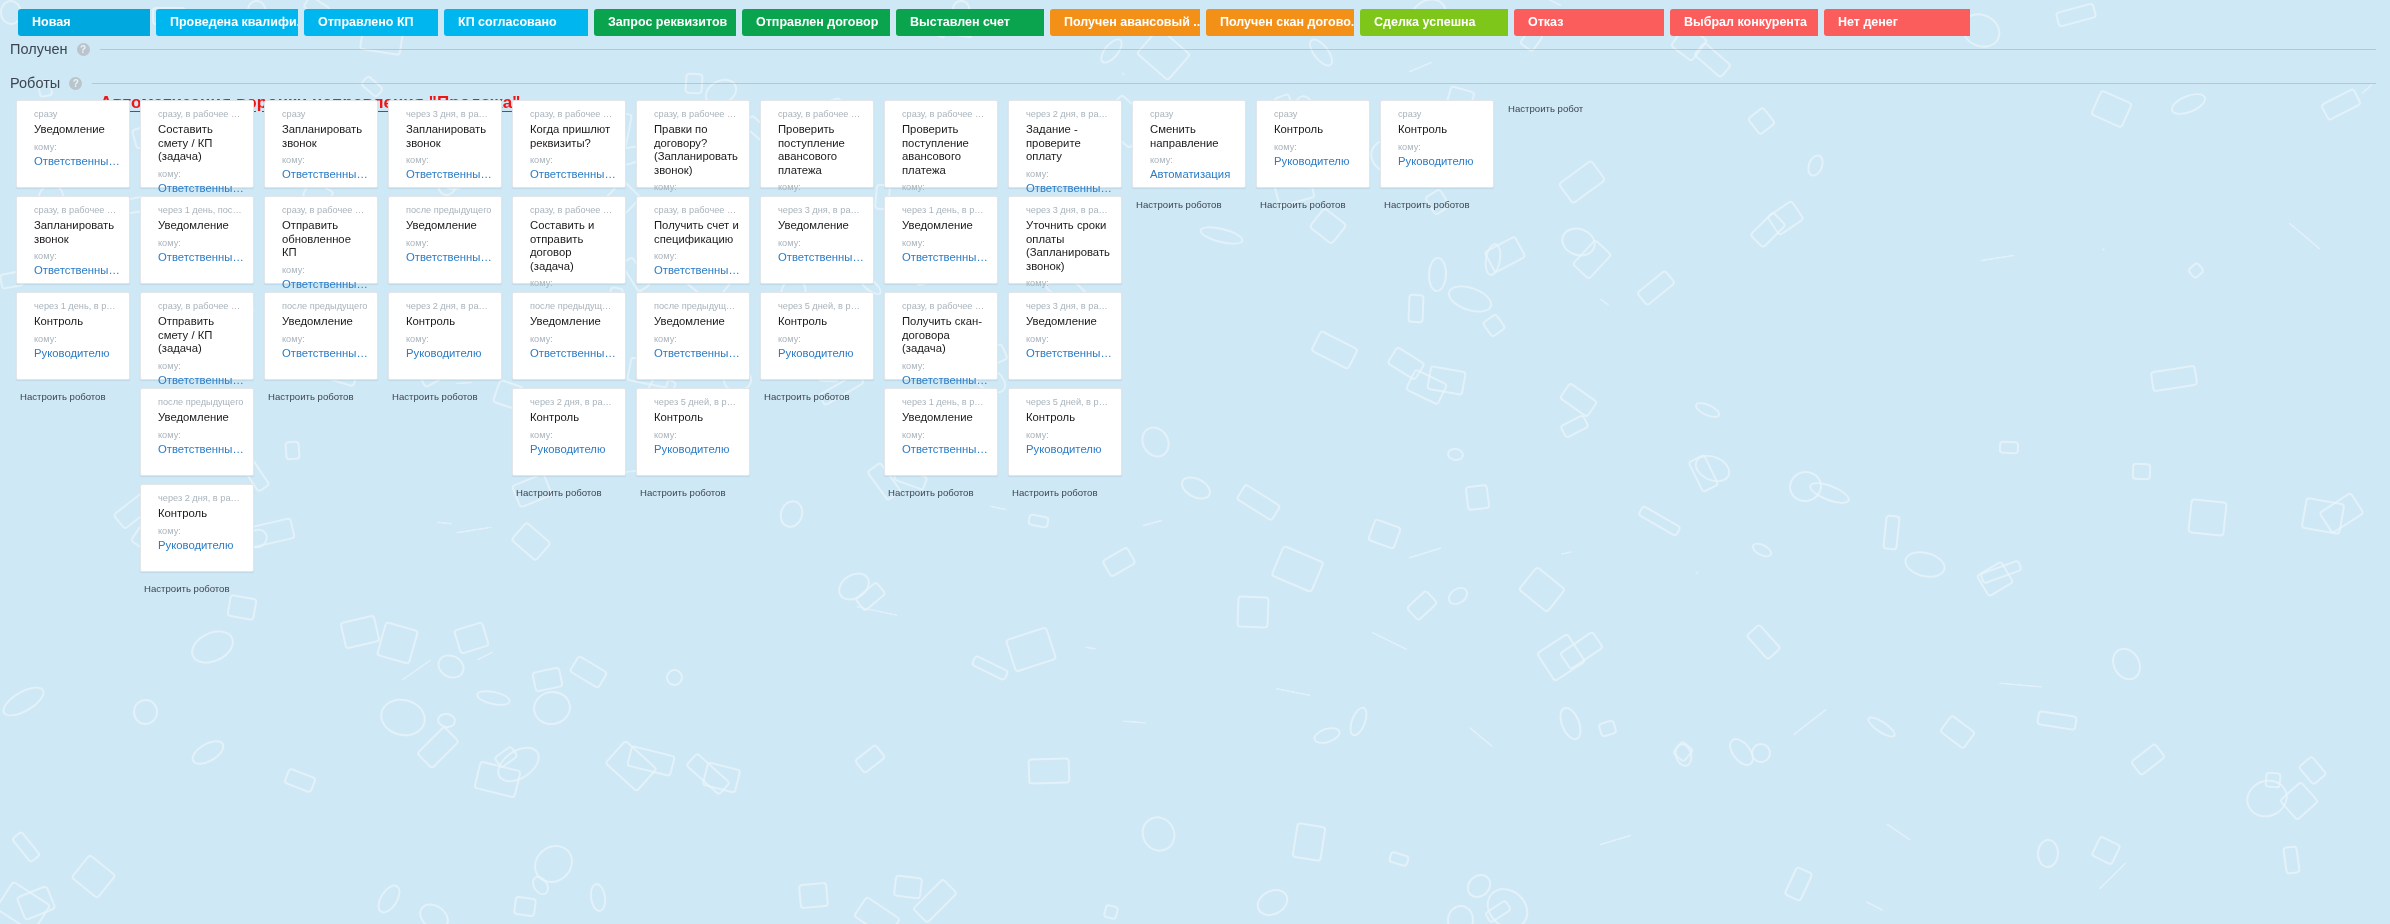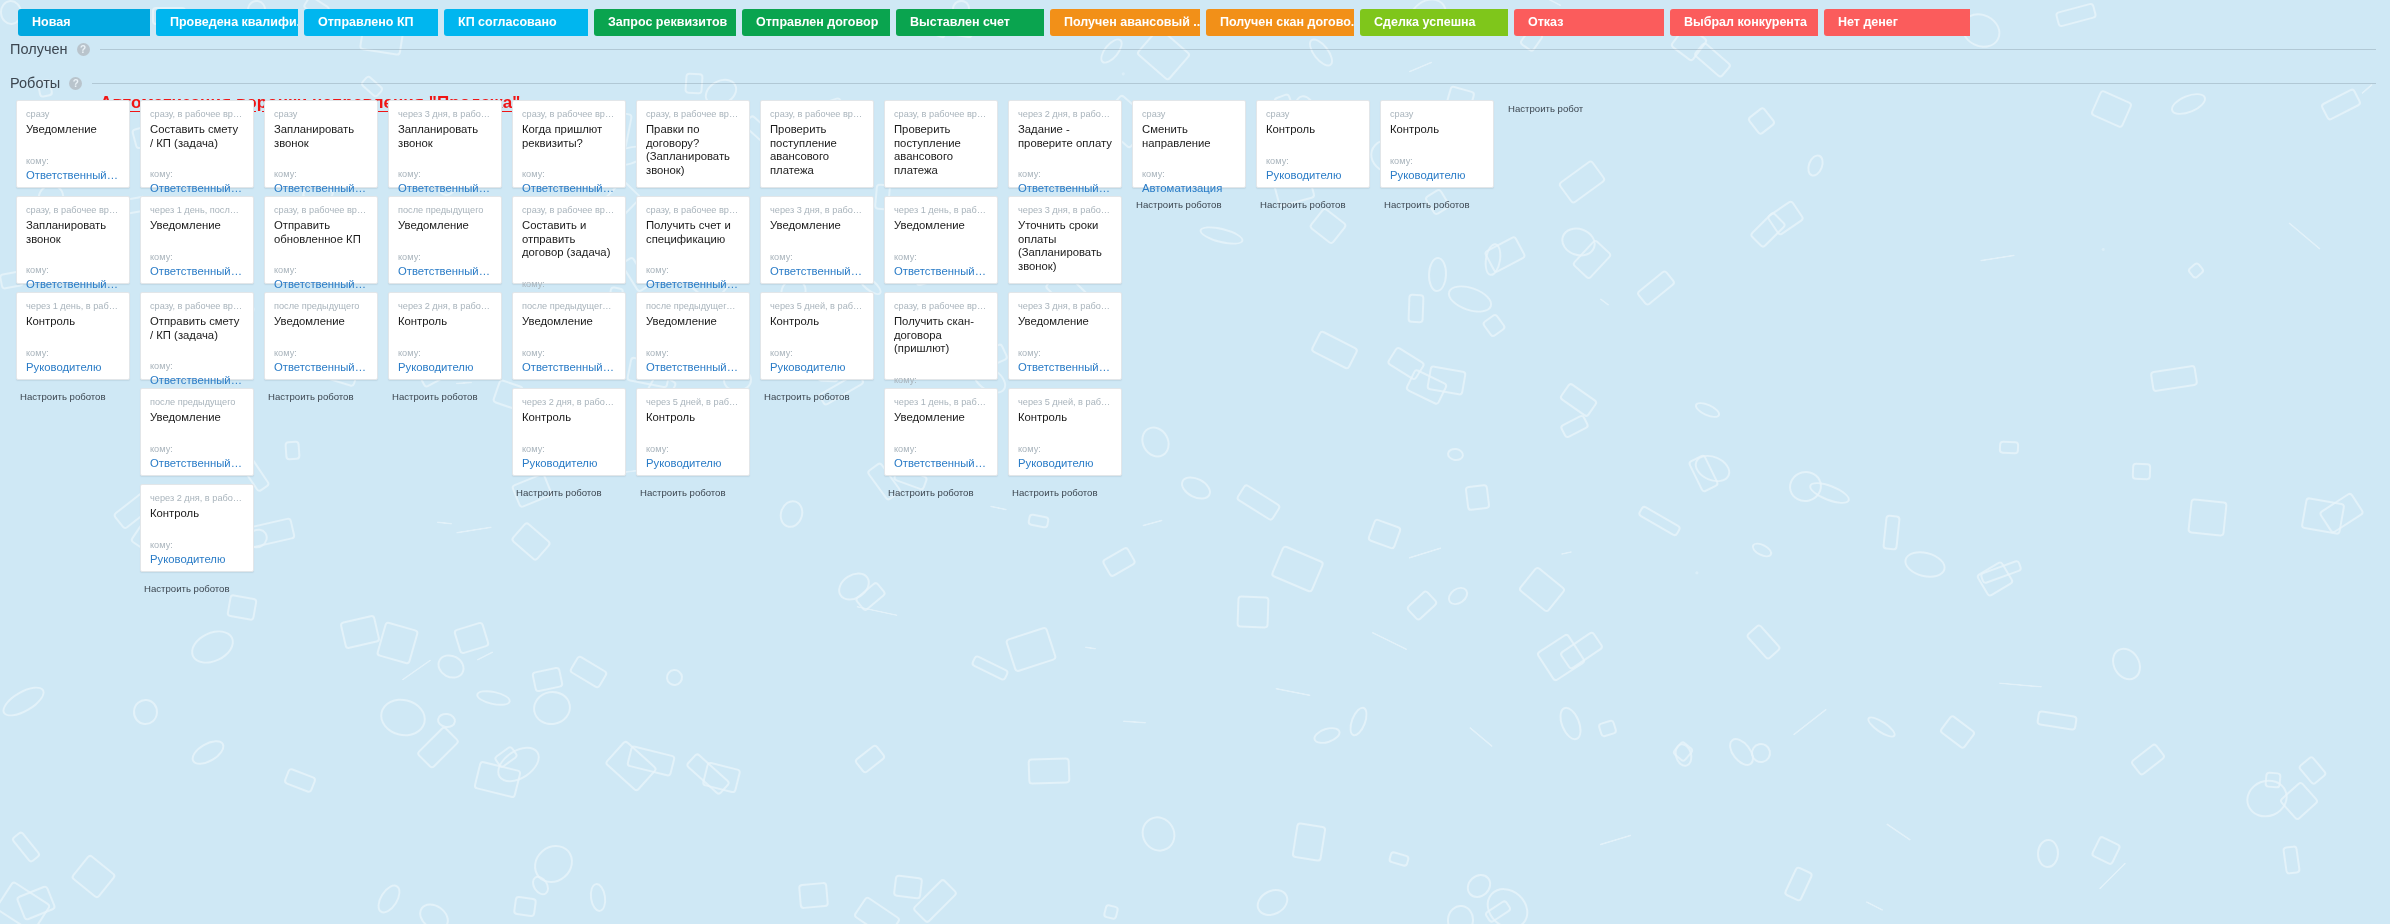--- a/index.html
+++ b/index.html
@@ -64,26 +64,26 @@
 
   
   .board{position:relative;margin-left:8px;margin-top:4px;}
   .column{
     position:absolute;top:0;width:124px;
   }
   .card{
     position:absolute;left:0;width:114px;
     background:#fff;border:1px solid #e2e6e9;border-radius:2px;
     box-shadow:0 1px 1px rgba(60,80,100,.10);
-    padding:7px 9px 9px 9px;box-sizing:border-box;
+    padding:7px 9px 9px 17px;box-sizing:border-box;
     cursor:pointer;
   }
   .card .when{font-size:9.2px;color:#a9b4bc;line-height:12px;white-space:nowrap;overflow:hidden;text-overflow:ellipsis;}
   .card .title{font-size:11.3px;color:#1a1a1a;line-height:13.5px;margin-top:3px;min-height:13px;}
-  .card .kom{font-size:9.2px;color:#a9b4bc;line-height:12px;margin-top:18px;}
+  .card .kom{font-size:9.2px;color:#a9b4bc;line-height:12px;margin-top:4px;}
   .card .who{font-size:11.3px;color:#2a7cc7;line-height:14px;margin-top:1px;white-space:nowrap;overflow:hidden;text-overflow:ellipsis;}
   .setup{
     position:absolute;left:4px;font-size:9.6px;color:#3c4650;white-space:nowrap;cursor:pointer;
   }
 </style>
 </head>
 <body>
 
 <div id="wallpaper">
     <div class="doodle l" style="width: 18px; height: 0px; left: 476px; top: 655px; transform: rotate(-27deg);"></div>
@@ -586,21 +586,21 @@
           <div class="who">Ответственный ме...</div>
         </div>
         <div class="card" style="top: 96px; height: 88px;">
           <div class="when">через 1 день, в рабочее ...</div>
           <div class="title">Уведомление</div>
           <div class="kom">кому:</div>
           <div class="who">Ответственный ме...</div>
         </div>
         <div class="card" style="top: 192px; height: 88px;">
           <div class="when">сразу, в рабочее время</div>
-          <div class="title">Получить скан-договора (пришлют)</div>
+          <div class="title">Получить скан-договора (задача)</div>
           <div class="kom">кому:</div>
           <div class="who">Ответственный ме...</div>
         </div>
         <div class="card" style="top: 288px; height: 88px;">
           <div class="when">через 1 день, в рабочее ...</div>
           <div class="title">Уведомление</div>
           <div class="kom">кому:</div>
           <div class="who">Ответственный ме...</div>
         </div>
         <div class="setup" style="top: 387px;">Настроить роботов</div>

